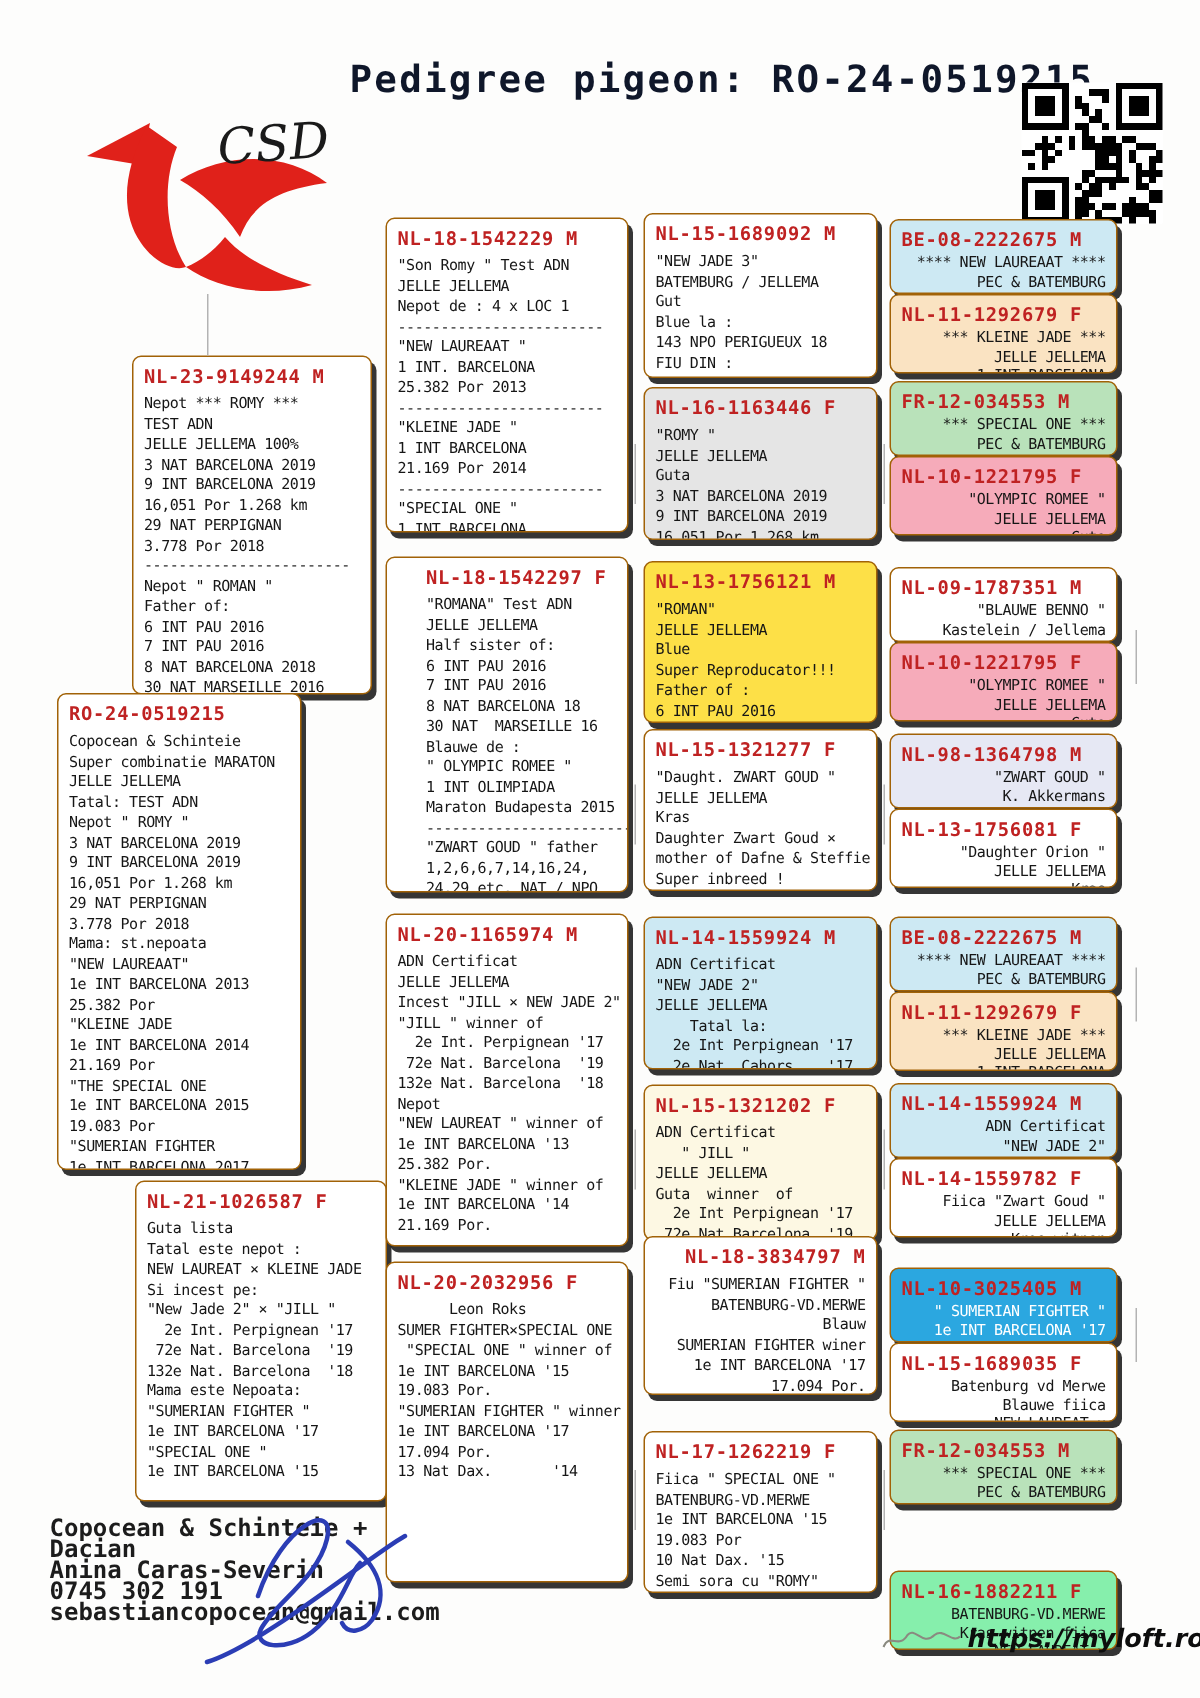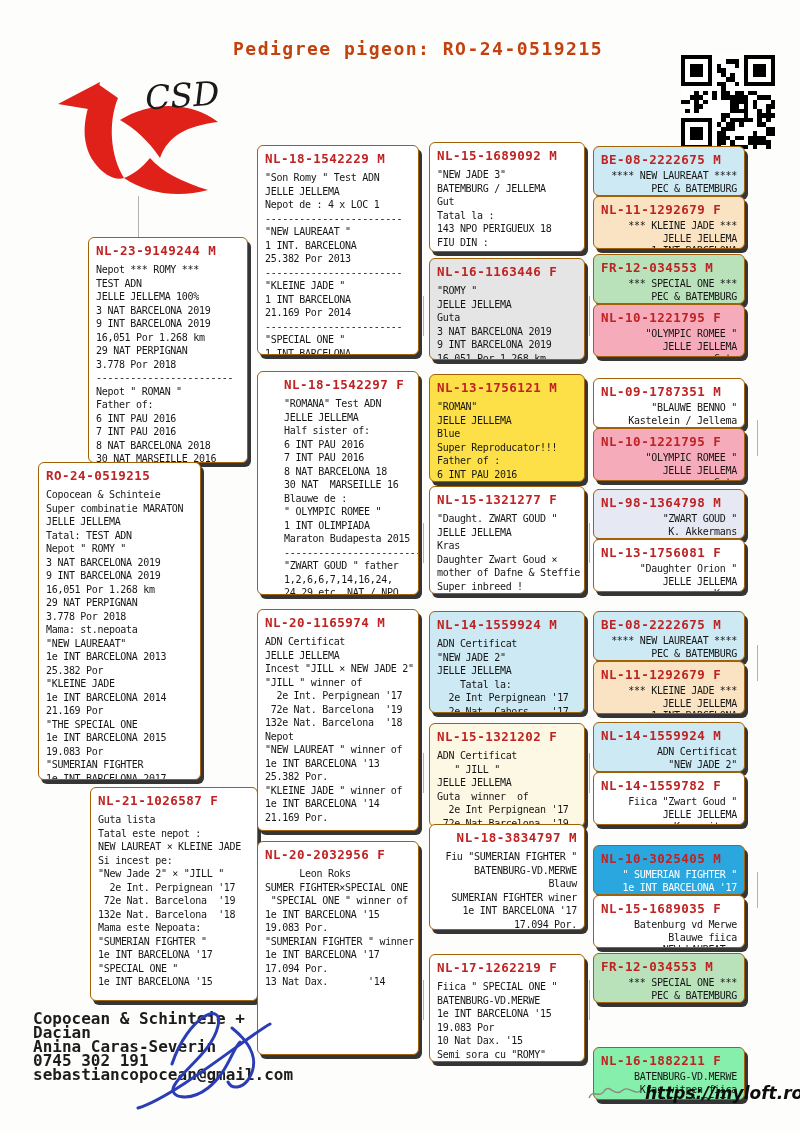--- a/index.html
+++ b/index.html
@@ -1,19 +1,19 @@
 <!DOCTYPE html>
 <html><head>
 <meta charset="utf-8">
 <style>
   html,body{margin:0;padding:0;background:#e8e8e8;}
   #page{position:relative;width:800px;height:1132px;background:#fdfdfc;overflow:hidden;
         font-family:"DejaVu Sans Mono","Liberation Mono",monospace;}
-  #title{position:absolute;left:233px;top:38px;font-size:18px;font-weight:bold;
-         letter-spacing:1.5px;color:#c2410c;white-space:pre;}
+  #title{position:absolute;left:233px;top:38px;font-size:25px;font-weight:bold;
+         letter-spacing:1.5px;color:#0f172a;white-space:pre;}
   #qr{position:absolute;left:681px;top:55px;width:94px;height:94px;background:#fff;}
   #logo{position:absolute;left:50px;top:72px;width:180px;height:135px;}
   #logo .csd-text{position:absolute;left:95px;top:4px;font-family:"DejaVu Serif","Liberation Serif",serif;
         font-style:italic;font-size:33px;color:#1a1a1a;transform:rotate(-4deg);}
   .box{position:absolute;background:#fff;border:1px solid #a16207;border-radius:6px;
        box-shadow:3px 4px 0 rgba(25,25,25,0.88);overflow:hidden;padding:4px 7px 0 7px;box-sizing:border-box;}
   .box-header{font-size:12.5px;font-weight:bold;color:#bf2222;letter-spacing:0.5px;
        white-space:pre;margin:1px 0 5px 0;}
   .box-line{font-size:10px;line-height:13.5px;letter-spacing:-0.3px;color:#161616;white-space:pre;}
   .box.small .box-line{line-height:12.5px;text-align:right;}
@@ -296,21 +296,21 @@
         <div class="box-line">"SUMERIAN FIGHTER " winner</div>
         <div class="box-line">1e INT BARCELONA '17</div>
         <div class="box-line">17.094 Por.</div>
         <div class="box-line">13 Nat Dax.       '14</div>
       </div>
       <div class="box" style="left: 429px; top: 142px; width: 156px; height: 110px; background: rgb(255, 255, 255);">
         <div class="box-header">NL-15-1689092 M</div>
         <div class="box-line">"NEW JADE 3"</div>
         <div class="box-line">BATEMBURG / JELLEMA</div>
         <div class="box-line">Gut</div>
-        <div class="box-line">Tatal la :</div>
+        <div class="box-line">Blue la :</div>
         <div class="box-line">143 NPO PERIGUEUX 18</div>
         <div class="box-line">FIU DIN :</div>
       </div>
       <div class="box" style="left: 429px; top: 258px; width: 156px; height: 102px; background: #e5e5e5;">
         <div class="box-header">NL-16-1163446 F</div>
         <div class="box-line">"ROMY "</div>
         <div class="box-line">JELLE JELLEMA</div>
         <div class="box-line">Guta</div>
         <div class="box-line">3 NAT BARCELONA 2019</div>
         <div class="box-line">9 INT BARCELONA 2019</div>

